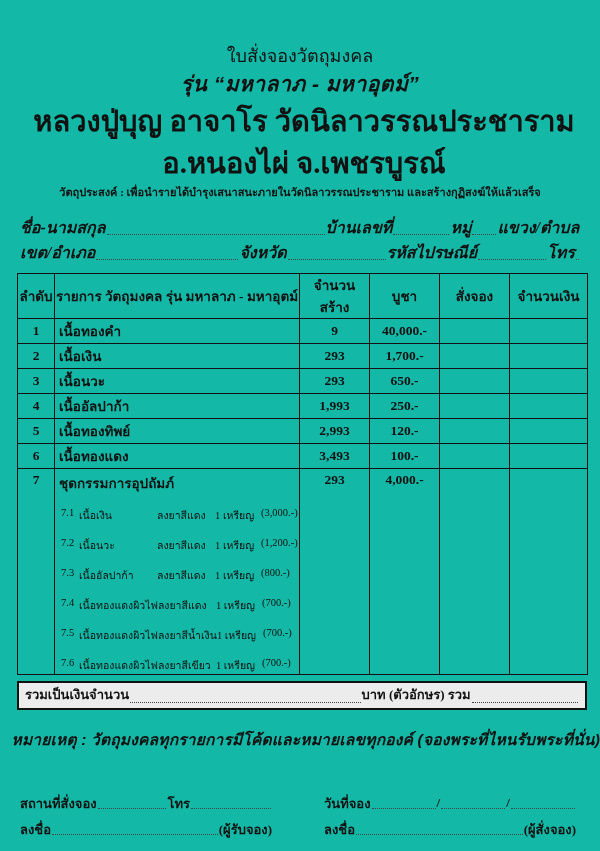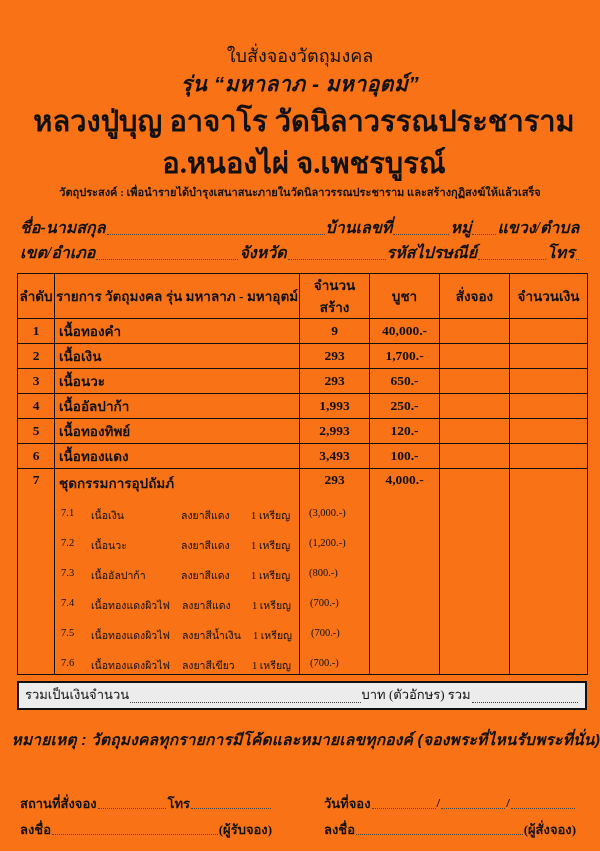--- a/index.html
+++ b/index.html
@@ -1,18 +1,18 @@
 <!DOCTYPE html>
 <html><head>
 <meta charset="utf-8">
 <style>
   * { margin:0; padding:0; box-sizing:border-box; }
   html,body { background:#888; }
   .page {
-    width:600px; height:851px; margin:0 auto; background:#f97316;
+    width:600px; height:851px; margin:0 auto; background:#14b8a6;
     font-family:"Liberation Serif","DejaVu Serif",serif;
     color:#111; position:relative; overflow:hidden;
   }
   
   .header { text-align:center; padding-top:44px; }
   .doc-title { font-size:18px; line-height:1.4; }
   .series-line {
     font-size:21px; font-weight:bold; font-style:italic;
     font-family:"Liberation Sans","DejaVu Sans",sans-serif;
     line-height:1.45; letter-spacing:.5px;
@@ -27,32 +27,32 @@
   .grow { flex:1 1 auto; }
   
   table.order { border-collapse:collapse; margin:10px 13px 0 17px; width:570px; table-layout:fixed; }
   table.order th, table.order td { border:1.6px solid #111; font-weight:bold; }
   table.order th { font-size:13.5px; height:25px; text-align:center; }
   table.order td { font-size:13.5px; height:25px; }
   td.c-no { text-align:center; }
   td.c-item { padding-left:4px; }
   td.c-num { text-align:center; }
   tr.row7 td { vertical-align:top; padding-top:3px; height:182px; }
-  .sub-line { display:flex; font-size:10.5px; font-weight:normal; margin-top:13px; padding-left:2px; white-space:nowrap;gap:12px; }
+  .sub-line { display:flex; font-size:10.5px; font-weight:normal; margin-top:13px; padding-left:2px; white-space:nowrap; }
   .sub-no { flex:0 0 18px; }
   .sub-item { flex:0 0 78px; }
   .sub-enamel { flex:0 0 58px; }
   .sub-unit { flex:0 0 46px; }
   .sub-price { flex:0 0 auto; }
   
   .total-box {
     margin:6px 13px 0 17px; width:570px; height:29px;
     background:#ececec; border:2px solid #111;
     display:flex; align-items:flex-end; padding:0 6px 3px 6px;
-    font-size:13px; font-weight:normal; white-space:nowrap;
+    font-size:13px; font-weight:bold; white-space:nowrap;
   }
   .total-box .dots { margin-bottom:2px; }
   
   .note {
     text-align:right; margin-top:17px;
     font-family:"Liberation Sans","DejaVu Sans",sans-serif;
     font-size:15.5px; font-weight:bold; font-style:italic; letter-spacing:.2px;
   }
   
   .footer { margin:34px 24px 0 20px; display:flex; justify-content:space-between; font-size:13px; font-weight:bold; }

